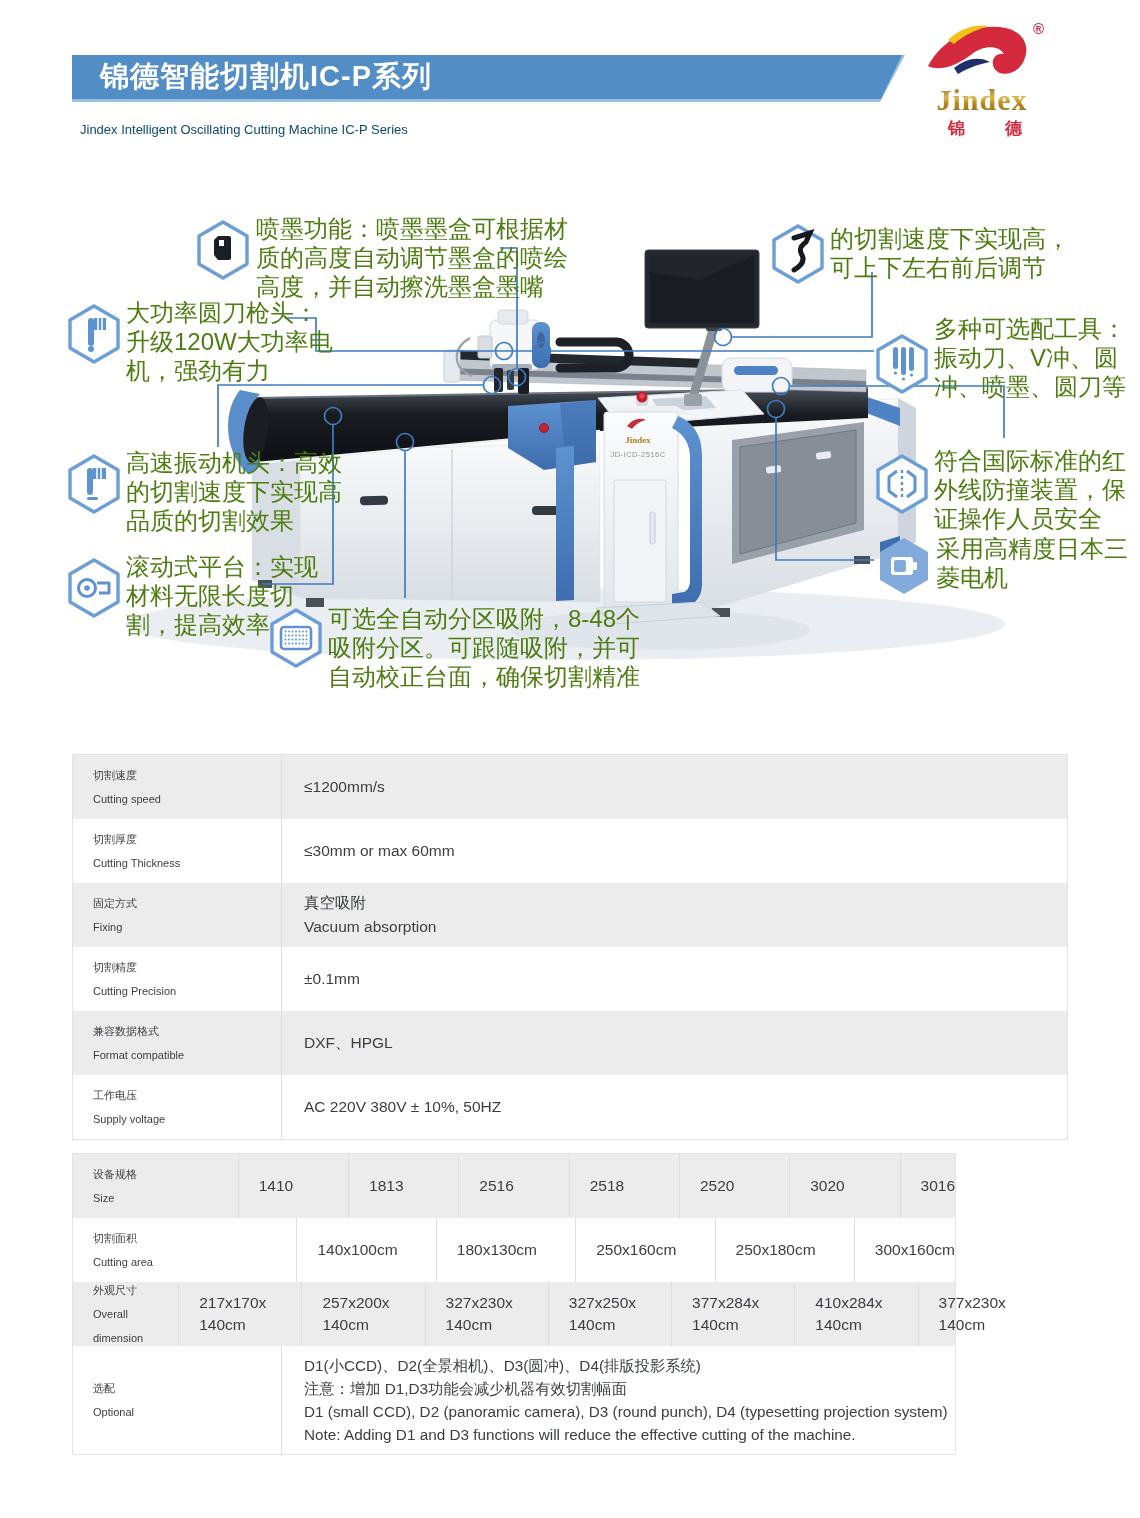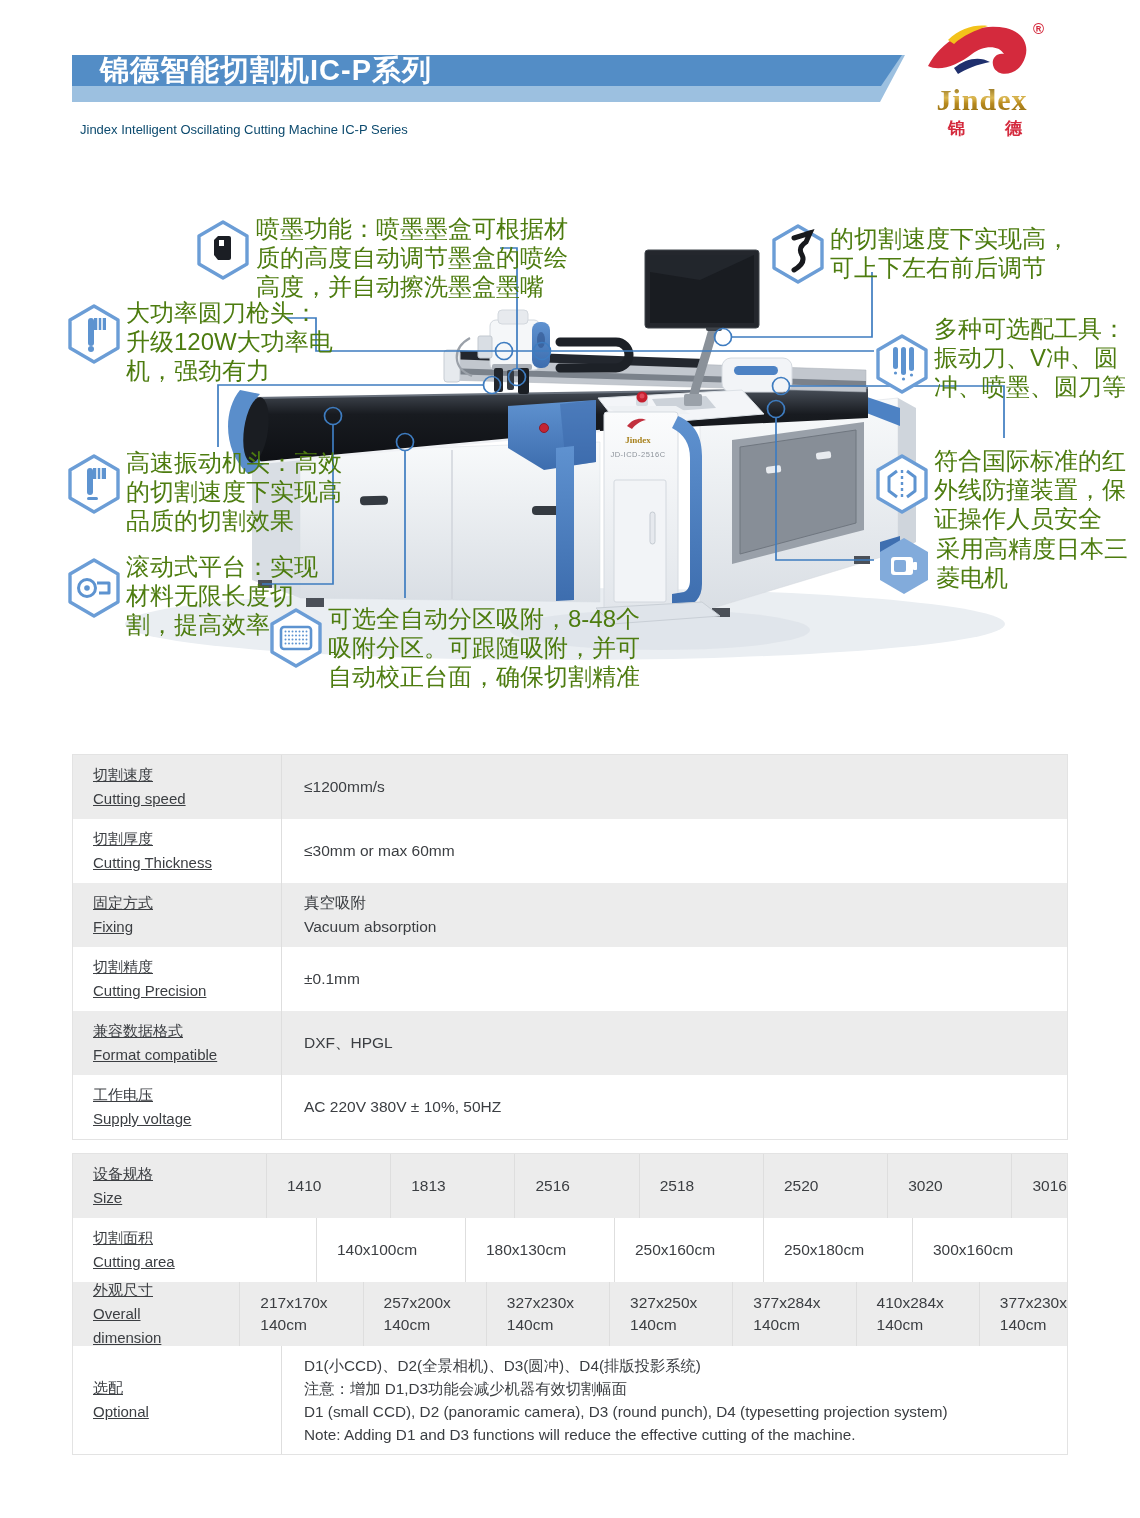--- a/index.html
+++ b/index.html
@@ -3,45 +3,45 @@
 <meta charset="utf-8">
 <style>
   html,body{margin:0;padding:0;background:#fff;}
   .page{position:relative;width:1140px;height:1518px;background:#ffffff;overflow:hidden;
         font-family:"Liberation Sans","DejaVu Sans",sans-serif;}
 
   
   .banner-wrap{position:absolute;left:72px;top:55px;width:833px;height:47px;}
   .banner-under{position:absolute;left:0;top:0;width:100%;height:100%;background:#9cc0e0;
         clip-path:polygon(0 0,100% 0,calc(100% - 25px) 100%,0 100%);}
-  .banner-main{position:absolute;left:0;top:0;width:100%;height:31px;background:#538dc6;
+  .banner-main{position:absolute;left:0;top:0;width:100%;height:44px;background:#538dc6;
         clip-path:polygon(0 0,calc(100% - 3px) 0,calc(100% - 24px) 100%,0 100%);
         display:flex;align-items:center;}
   .banner-title{color:#ffffff;font-size:29px;font-weight:bold;padding-left:28px;letter-spacing:1px;}
   .subtitle{position:absolute;left:80px;top:104px;font-size:13px;color:#0c4a6e;margin-top:18px;}
 
   .logo{position:absolute;left:918px;top:14px;width:140px;height:128px;}
 
   
   .hex{position:absolute;width:52px;height:60px;}
   .callout-text{position:absolute;font-size:24px;line-height:29px;color:#4d7c0f;white-space:pre-line;}
 
   
   .machine-svg{position:absolute;left:0;top:200px;}
 
   
   .spec-table{position:absolute;left:72px;top:754px;width:996px;border:1px solid #e3e3e3;box-sizing:border-box;}
-  .size-table{position:absolute;left:72px;top:1153px;width:996px;border:1px solid #e3e3e3;box-sizing:border-box;}
+  .size-table{position:absolute;left:72px;top:1153px;width:884px;border:1px solid #e3e3e3;box-sizing:border-box;}
   .srow{display:flex;height:64px;background:#ffffff;}
   .srow.alt{background:#ececec;}
   .zrow{display:flex;background:#ffffff;}
   .zrow.alt{background:#ececec;}
   .h64{height:64px;} .h108{height:108px;}
   .cell-label{width:208px;box-sizing:border-box;padding-left:20px;display:flex;flex-direction:column;justify-content:center;}
-  .cell-label .cn,.cell-label .en{font-size:15px;color:#3b3e42;line-height:24px;text-decoration:underline;}
+  .cell-label .cn,.cell-label .en{font-size:11px;color:#3b3e42;line-height:24px;}
   .cell-value{flex:1;box-sizing:border-box;border-left:1px solid #dedede;display:flex;align-items:center;
         padding-left:22px;font-size:15.5px;color:#3b3e42;line-height:24px;white-space:pre-line;}
   .zcell{width:114px;box-sizing:border-box;border-left:1px solid #dedede;display:flex;align-items:center;
         padding-left:20px;font-size:15.5px;color:#3b3e42;line-height:22px;white-space:pre-line;margin-left:35px;}
   .zcell.last{flex:1;width:auto;}
   .opt-cell{flex:1;box-sizing:border-box;border-left:1px solid #dedede;display:flex;align-items:center;
         padding-left:22px;font-size:15.3px;color:#3b3e42;line-height:23px;white-space:pre-line;}
 </style>
 </head>
 <body>

